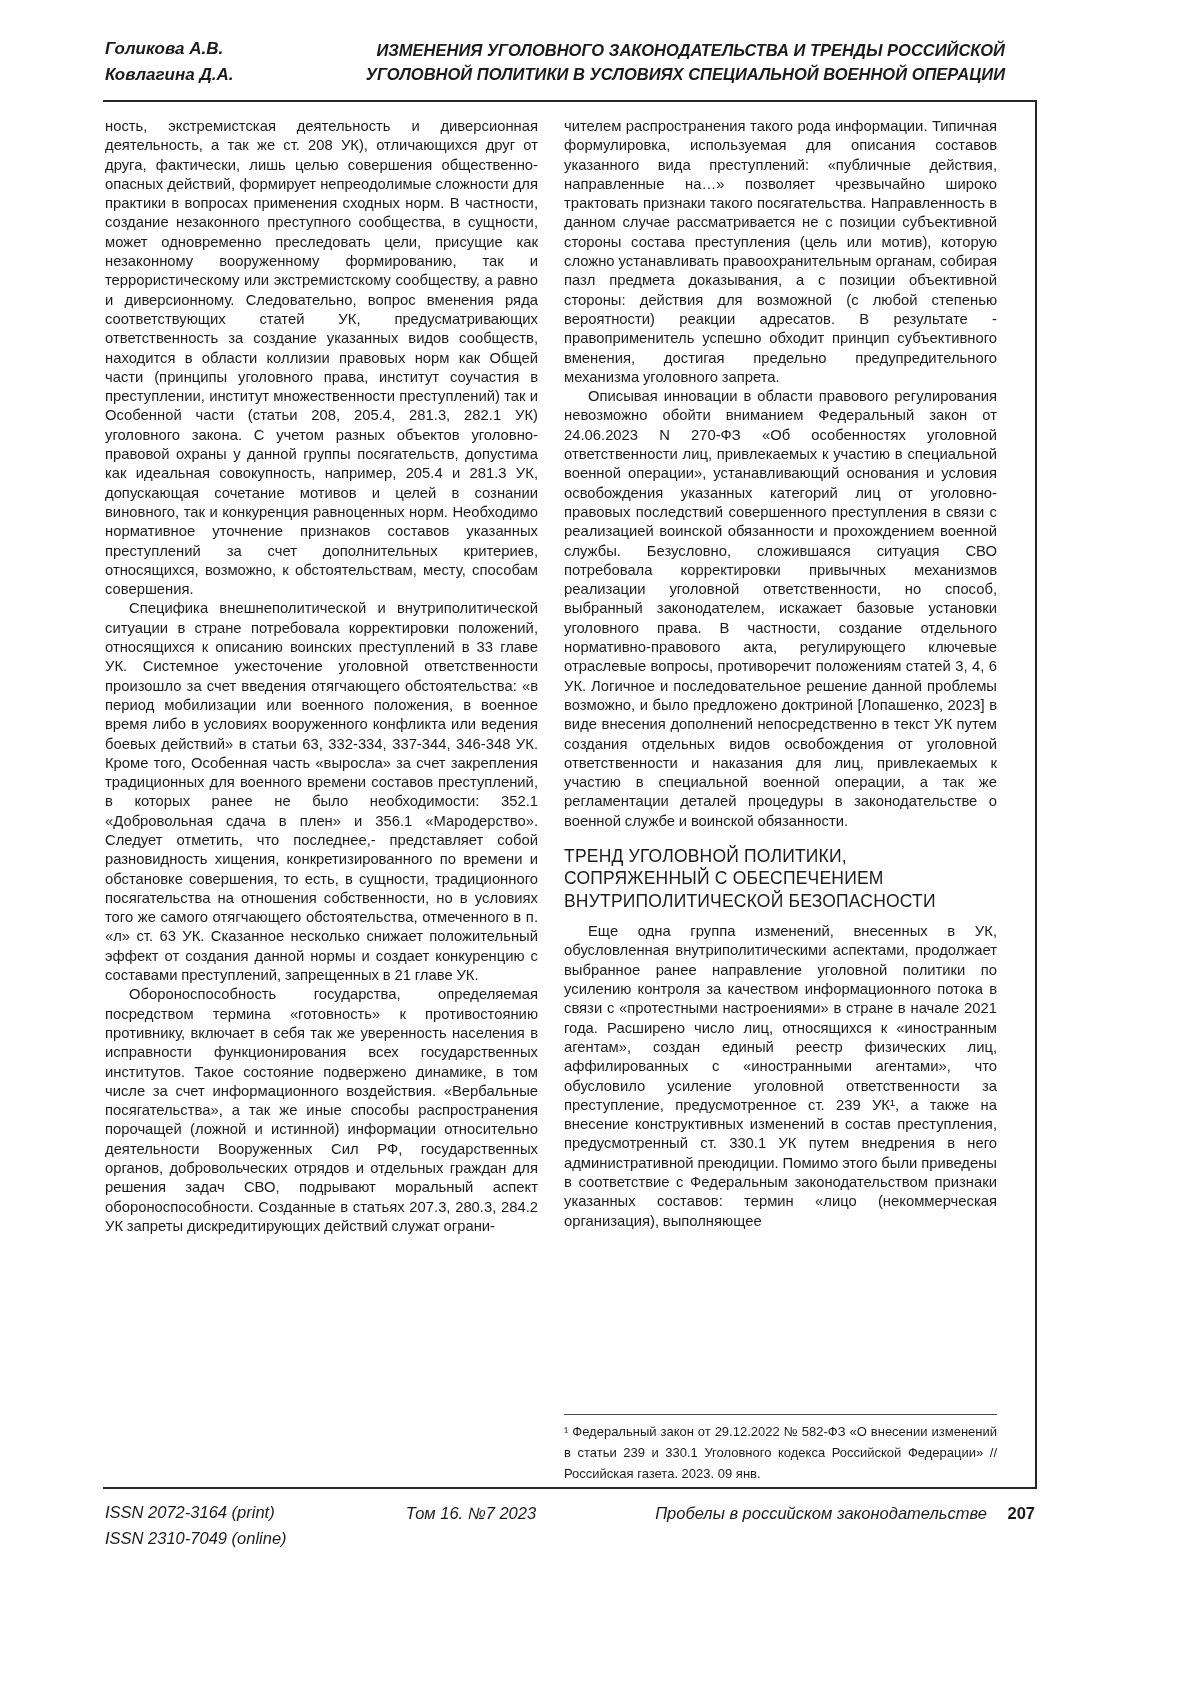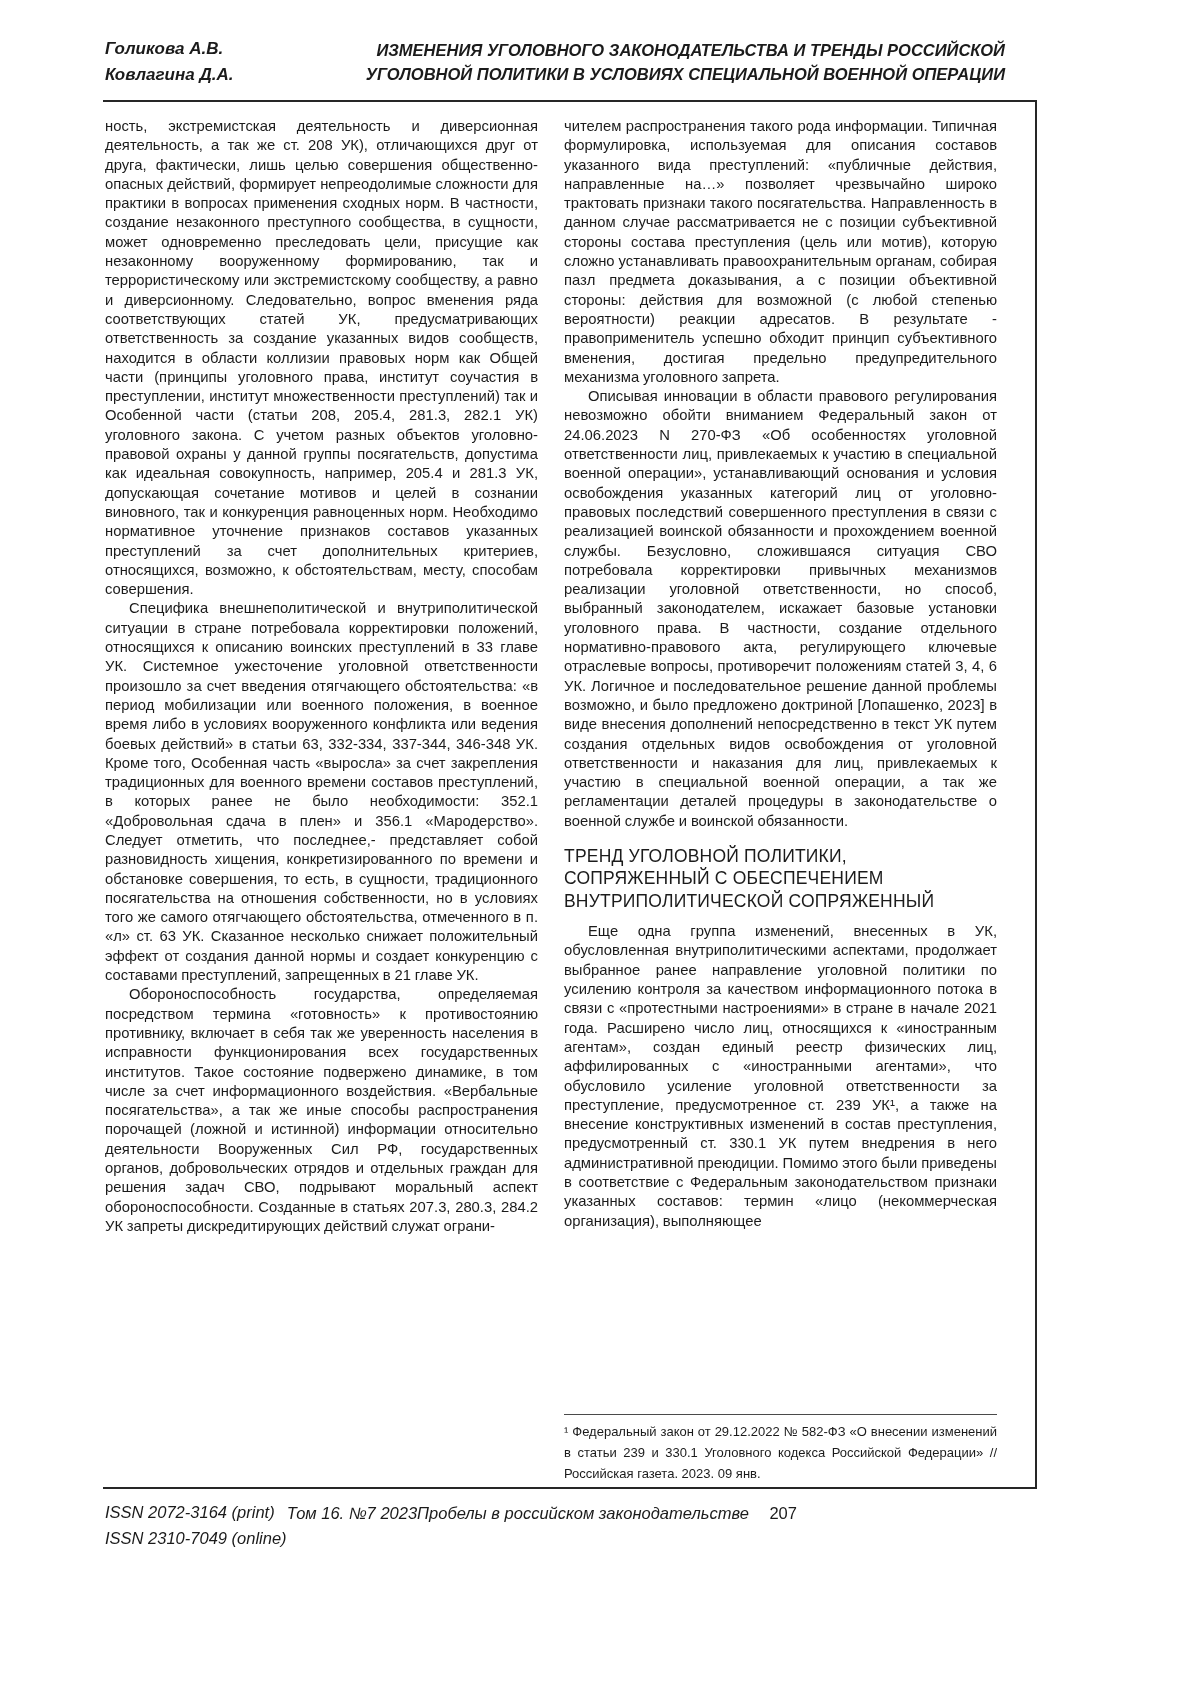--- a/index.html
+++ b/index.html
@@ -49,27 +49,27 @@
 
   
   .footnote { margin-top: auto; padding-top: 8px; }
   .footnote-rule { width: 100%; height: 1px; background: #4a4a4a; margin-bottom: 6px; }
   .footnote-text { margin: 0; font-size: 13px; line-height: 21px; text-align: justify; }
 
   
   .footer {
     position: absolute; left: 105px; top: 1500px; width: 930px;
     box-sizing: border-box;
-    display: flex; align-items: flex-start;
+    display: flex; justify-content: space-between; align-items: flex-start;
     font-style: italic; font-size: 16.5px; line-height: 1.55;
   }
   .footer-left div { white-space: nowrap; }
   .footer-center { padding-top: 1px; }
   .footer-right { padding-top: 1px; white-space: nowrap; }
-  .pagenum { font-style: normal; font-weight: normal; margin-left: 16px; }
+  .pagenum { font-style: normal; font-weight: bold; margin-left: 16px; }
 </style>
 </head>
 <body>
 
 <div class="page">
 
   <header class="header">
     <div class="authors">
       <div>Голикова А.В.</div>
       <div>Ковлагина Д.А.</div>
@@ -94,21 +94,21 @@
       </div>
     </section>
 
     <section class="col">
       <div class="flow">
         <p class="para">чителем распространения такого рода информации. Типичная формулировка, используемая для описания составов указанного вида преступлений: «публичные действия, направленные на…» позволяет чрезвычайно широко трактовать признаки такого посягательства. Направленность в данном случае рассматривается не с позиции субъективной стороны состава преступления (цель или мотив), которую сложно устанавливать правоохранительным органам, собирая пазл предмета доказывания, а с позиции объективной стороны: действия для возможной (с любой степенью вероятности) реакции адресатов. В результате - правоприменитель успешно обходит принцип субъективного вменения, достигая предельно предупредительного механизма уголовного запрета.</p>
         <p class="para indent">Описывая инновации в области правового регулирования невозможно обойти вниманием Федеральный закон от 24.06.2023 N 270-ФЗ «Об особенностях уголовной ответственности лиц, привлекаемых к участию в специальной военной операции», устанавливающий основания и условия освобождения указанных категорий лиц от уголовно- правовых последствий совершенного преступления в связи с реализацией воинской обязанности и прохождением военной службы. Безусловно, сложившаяся ситуация СВО потребовала корректировки привычных механизмов реализации уголовной ответственности, но способ, выбранный законодателем, искажает базовые установки уголовного права. В частности, создание отдельного нормативно-правового акта, регулирующего ключевые отраслевые вопросы, противоречит положениям статей 3, 4, 6 УК. Логичное и последовательное решение данной проблемы возможно, и было предложено доктриной [Лопашенко, 2023] в виде внесения дополнений непосредственно в текст УК путем создания отдельных видов освобождения от уголовной ответственности и наказания для лиц, привлекаемых к участию в специальной военной операции, а так же регламентации деталей процедуры в законодательстве о военной службе и воинской обязанности.</p>
         <h2 class="section-heading">
           <div>ТРЕНД УГОЛОВНОЙ ПОЛИТИКИ,</div>
           <div>СОПРЯЖЕННЫЙ С ОБЕСПЕЧЕНИЕМ</div>
-          <div>ВНУТРИПОЛИТИЧЕСКОЙ СОПРЯЖЕННЫЙ</div>
+          <div>ВНУТРИПОЛИТИЧЕСКОЙ БЕЗОПАСНОСТИ</div>
         </h2>
         <p class="para indent">Еще одна группа изменений, внесенных в УК, обусловленная внутриполитическими аспектами, продолжает выбранное ранее направление уголовной политики по усилению контроля за качеством информационного потока в связи с «протестными настроениями» в стране в начале 2021 года. Расширено число лиц, относящихся к «иностранным агентам», создан единый реестр физических лиц, аффилированных с «иностранными агентами», что обусловило усиление уголовной ответственности за преступление, предусмотренное ст. 239 УК¹, а также на внесение конструктивных изменений в состав преступления, предусмотренный ст. 330.1 УК путем внедрения в него административной преюдиции. Помимо этого были приведены в соответствие с Федеральным законодательством признаки указанных составов: термин «лицо (некоммерческая организация), выполняющее</p>
       </div>
       <div class="footnote">
         <div class="footnote-rule"></div>
         <p class="footnote-text">¹ Федеральный закон от 29.12.2022 № 582-ФЗ «О внесении изменений в статьи 239 и 330.1 Уголовного кодекса Российской Федерации» // Российская газета. 2023. 09 янв.</p>
       </div>
     </section>
 
   </main>

